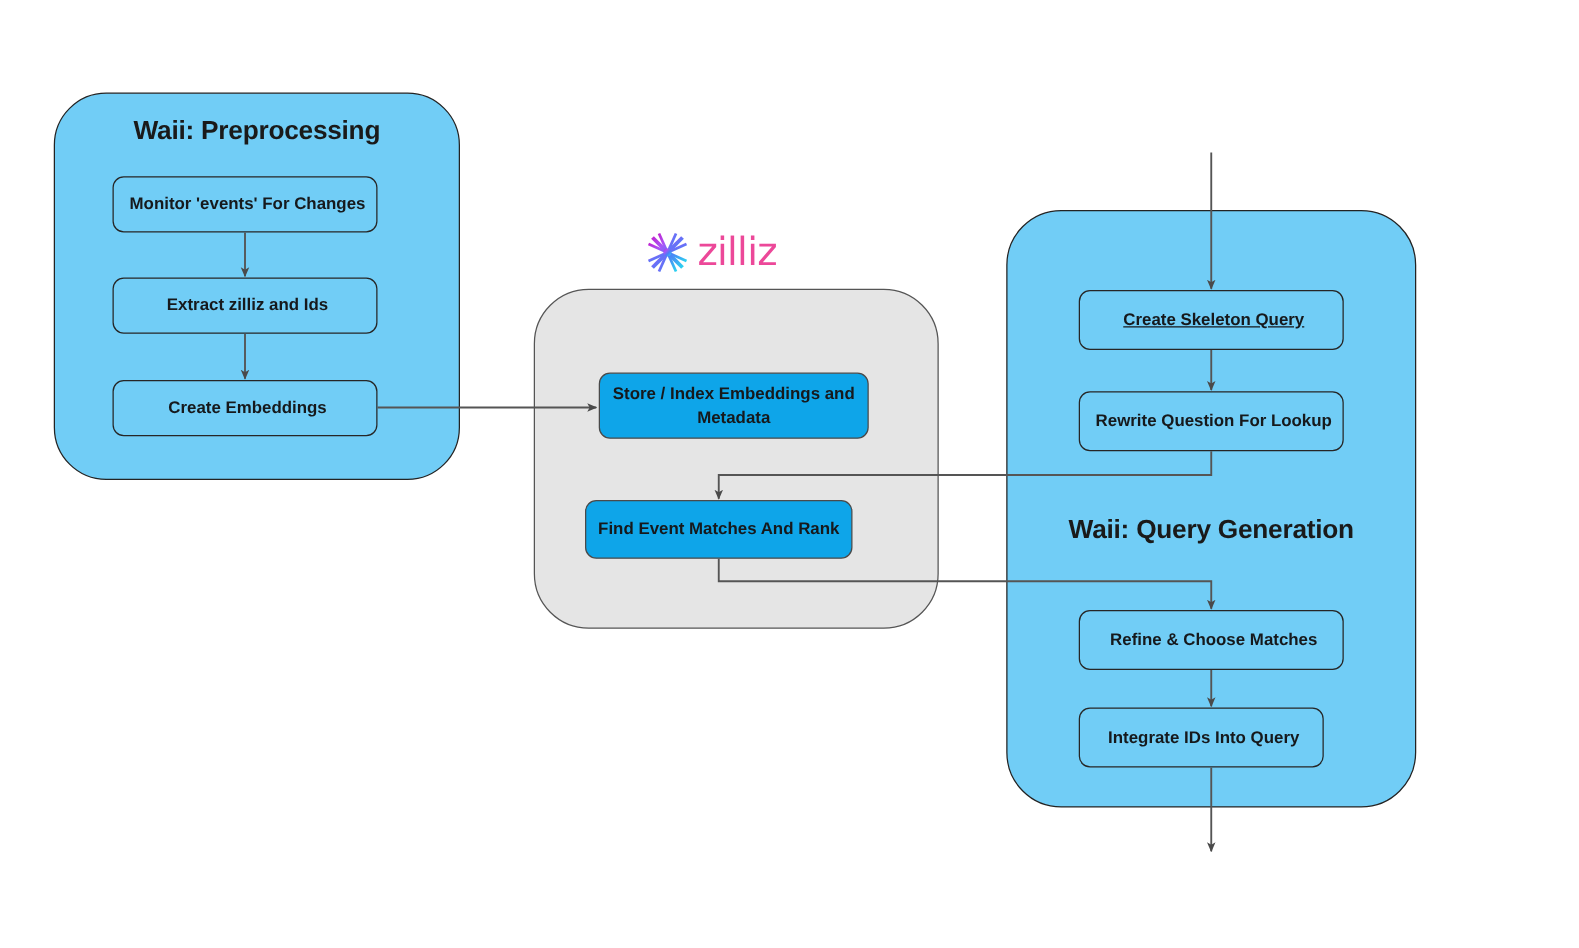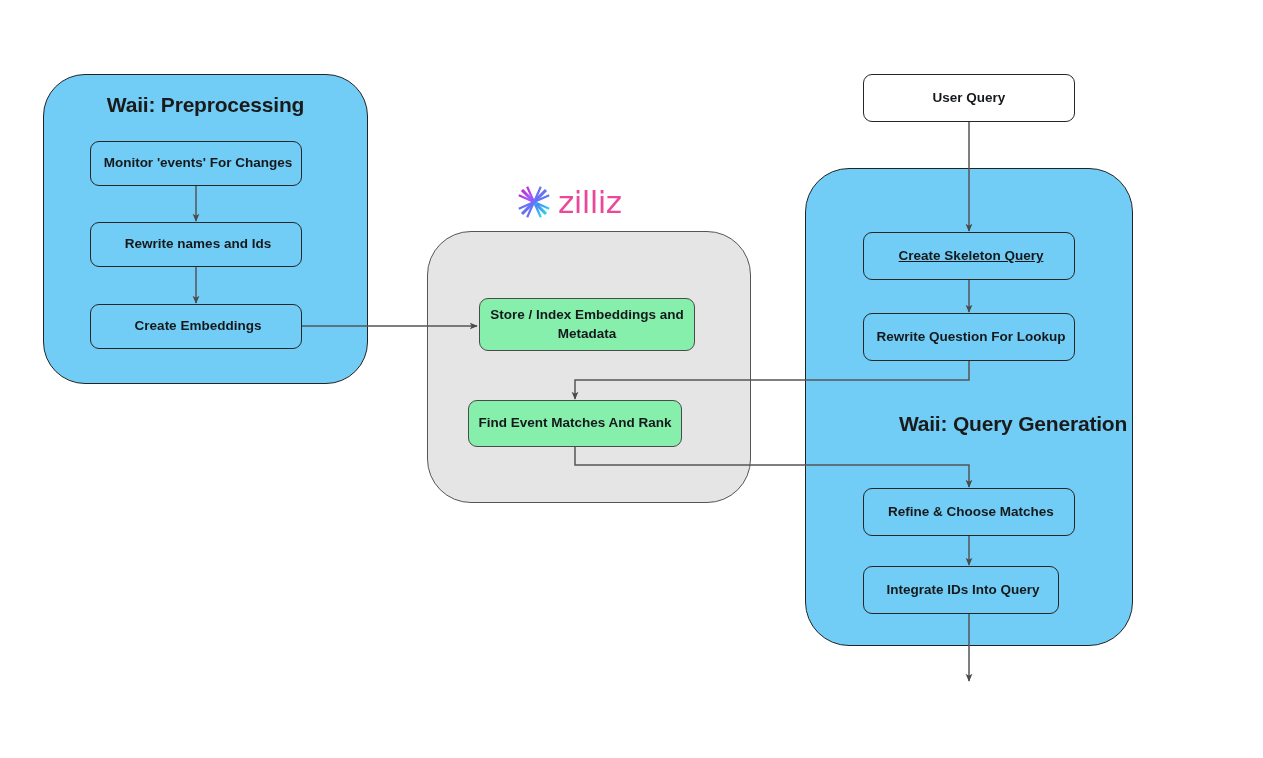--- a/index.html
+++ b/index.html
@@ -49,21 +49,21 @@
     align-items: center;
     justify-content: center;
     text-align: center;
     font-size: 13.5px;
     font-weight: bold;
     color: #16191c;
     line-height: 1.35;
     padding: 2px 8px;
   }
   .node-blue { background: #71CDF6; padding-left: 12px; }
-  .node-gray { background: #86efac; border-color: #4a4a4a; }
+  .node-gray { background: #0ea5e9; border-color: #4a4a4a; }
   .node-white { background: #ffffff; }
 
   
   #edges {
     position: absolute;
     left: 0; top: 0;
     width: 1263px;
     height: 758px;
     pointer-events: none;
   }
@@ -86,21 +86,21 @@
 <body>
 
 <div id="canvas">
 
   <div class="panel panel-blue" style="left:43px; top:74px; width:325px; height:310px; border-radius:42px;">
     <div class="panel-title" style="top:18px;">Waii: Preprocessing</div>
   </div>
 
   <div class="node node-blue" style="left:90px; top:141px; width:212px; height:45px;">Monitor 'events' For  Changes</div>
 
-  <div class="node node-blue" style="left:90px; top:222px; width:212px; height:45px;">Rewrite names and Ids</div>
+  <div class="node node-blue" style="left:90px; top:222px; width:212px; height:45px;">Extract zilliz and Ids</div>
 
   <div class="node node-blue" style="left:90px; top:304px; width:212px; height:45px;">Create Embeddings</div>
 
   <div class="logo" style="left:514px; top:182px;">
     <svg width="40" height="40" viewBox="0 0 40 40">
       <defs>
         <linearGradient id="zgrad" x1="0" y1="0" x2="1" y2="1">
           <stop offset="0%" stop-color="#C026D3"></stop>
           <stop offset="28%" stop-color="#A855F7"></stop>
           <stop offset="58%" stop-color="#4F7BF7"></stop>
@@ -123,24 +123,23 @@
     </svg>
     <span class="logo-text">zilliz</span>
   </div>
 
   <div class="panel panel-gray" style="left:427px; top:231px; width:324px; height:272px; border-radius:44px;"></div>
 
   <div class="node node-gray" style="left:479px; top:298px; width:216px; height:53px;">Store / Index Embeddings and Metadata</div>
 
   <div class="node node-gray" style="left:468px; top:400px; width:214px; height:47px;">Find Event Matches And Rank</div>
 
-  <div class="node node-white" style="left:863px; top:74px; width:212px; height:48px;">User Query</div>
 
   <div class="panel panel-blue" style="left:805px; top:168px; width:328px; height:478px; border-radius:44px;">
-    <div class="panel-title" style="top:243px;padding-left:44px;">Waii: Query Generation</div>
+    <div class="panel-title" style="top:243px;">Waii: Query Generation</div>
   </div>
 
   <div class="node node-blue" style="left:863px; top:232px; width:212px; height:48px;text-decoration:underline;">Create Skeleton Query</div>
 
   <div class="node node-blue" style="left:863px; top:488px; width:212px; height:48px;">Refine &amp; Choose Matches</div>
 
   <div class="node node-blue" style="left:863px; top:313px; width:212px; height:48px;">Rewrite Question For Lookup</div>
 
   <div class="node node-blue" style="left:863px; top:566px; width:196px; height:48px;text-align:right;">Integrate IDs Into Query</div>
 

